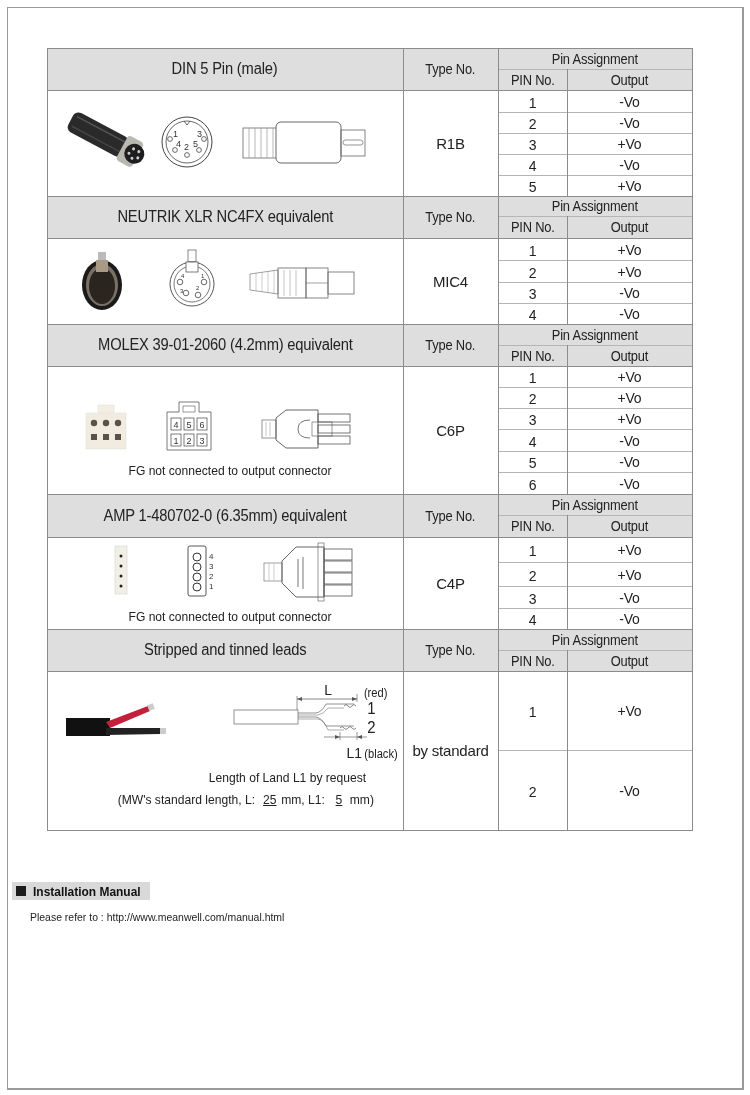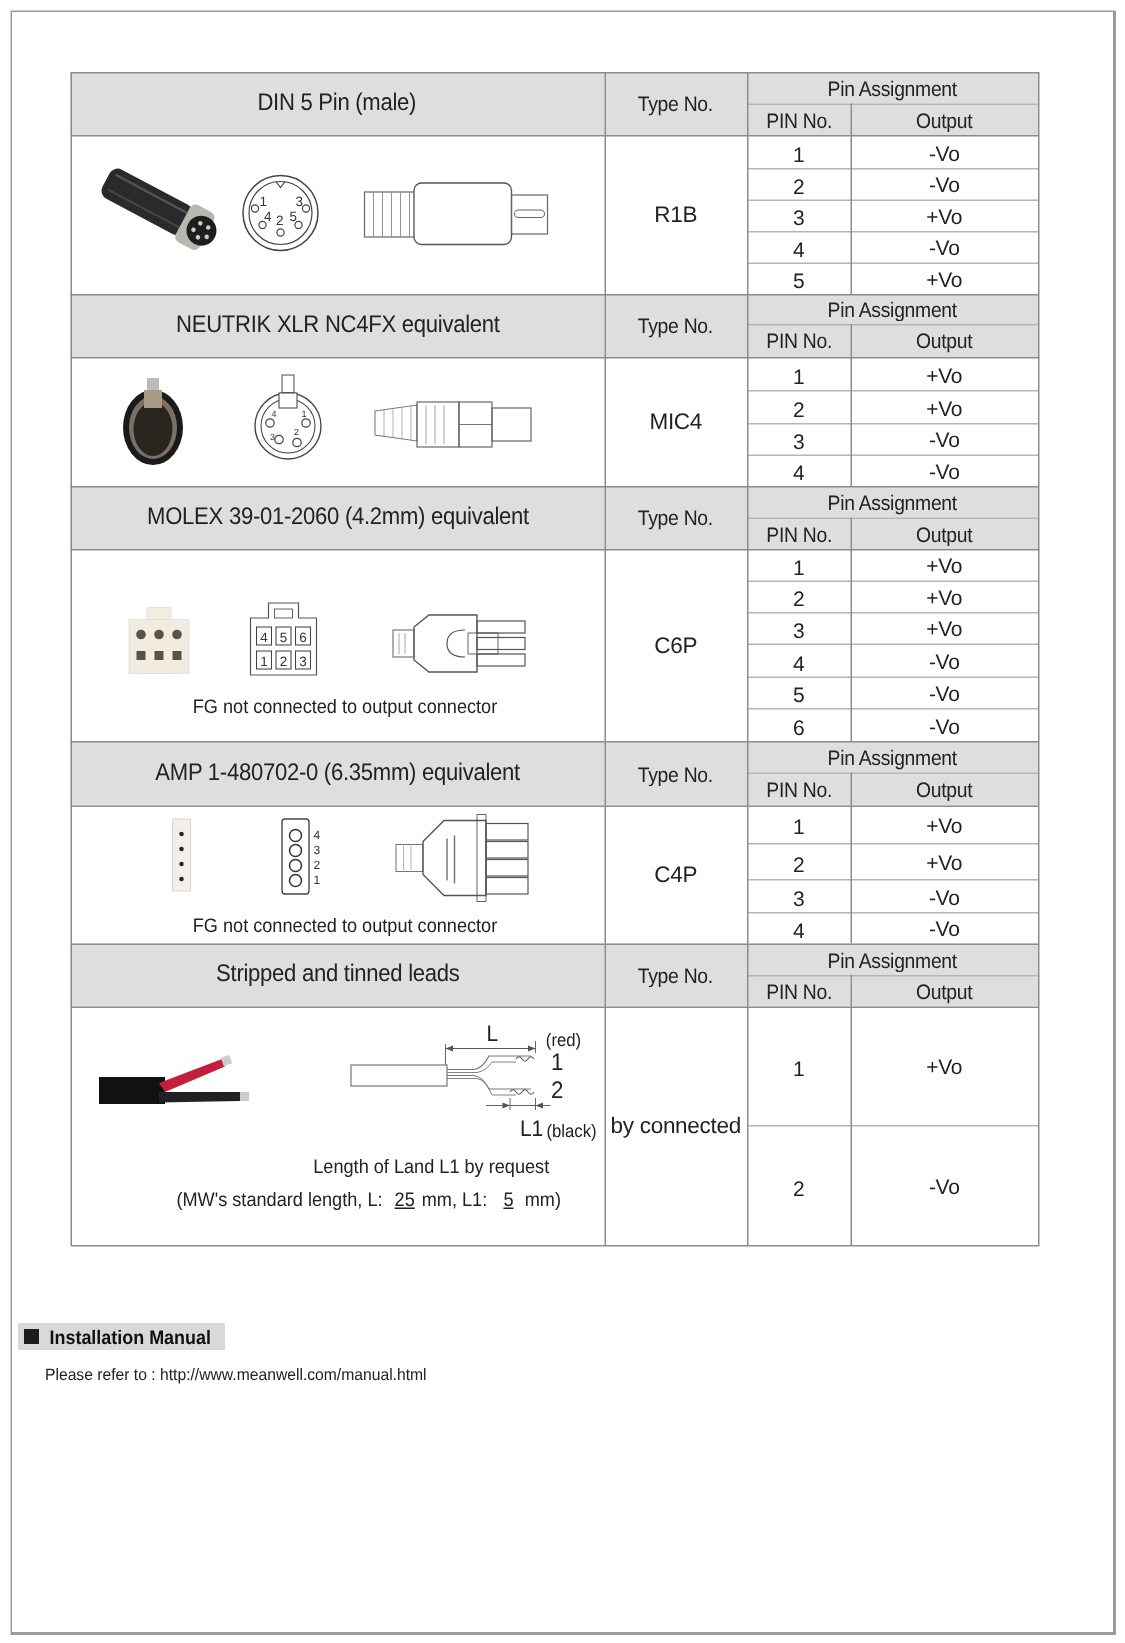--- a/index.html
+++ b/index.html
@@ -234,21 +234,21 @@
       <div class="cell hdr" style="left:451px;top:581px;width:194px;height:21px;">
         <span style="transform:scaleX(0.92);display:inline-block;">Pin Assignment</span>
       </div>
       <div class="cell hdr" style="left:451px;top:602px;width:69px;height:21px;">
         <span style="transform:scaleX(0.92);display:inline-block;">PIN No.</span>
       </div>
       <div class="cell hdr" style="left:520px;top:602px;width:125px;height:21px;">
         <span style="transform:scaleX(0.92);display:inline-block;">Output</span>
       </div>
       <div class="cell" style="left:356px;top:623px;width:95px;height:159px;font-size:15px;">
-        <span>by connected</span>
+        <span>by standard</span>
       </div>
       <div style="position:absolute;left:0;top:0;">
         <div class="cell" style="left:451px;top:623px;width:69px;height:79px;padding-top:3px;">1</div>
         <div class="cell" style="left:520px;top:623px;width:125px;height:79px;padding-top:1px;">+Vo</div>
       </div>
       <div style="position:absolute;left:0;top:0;">
         <div class="cell" style="left:451px;top:702px;width:69px;height:80px;padding-top:3px;">2</div>
         <div class="cell" style="left:520px;top:702px;width:125px;height:80px;padding-top:1px;">-Vo</div>
       </div>
       <div class="line-hl" style="left:451px;top:702px;width:194px;"></div>

